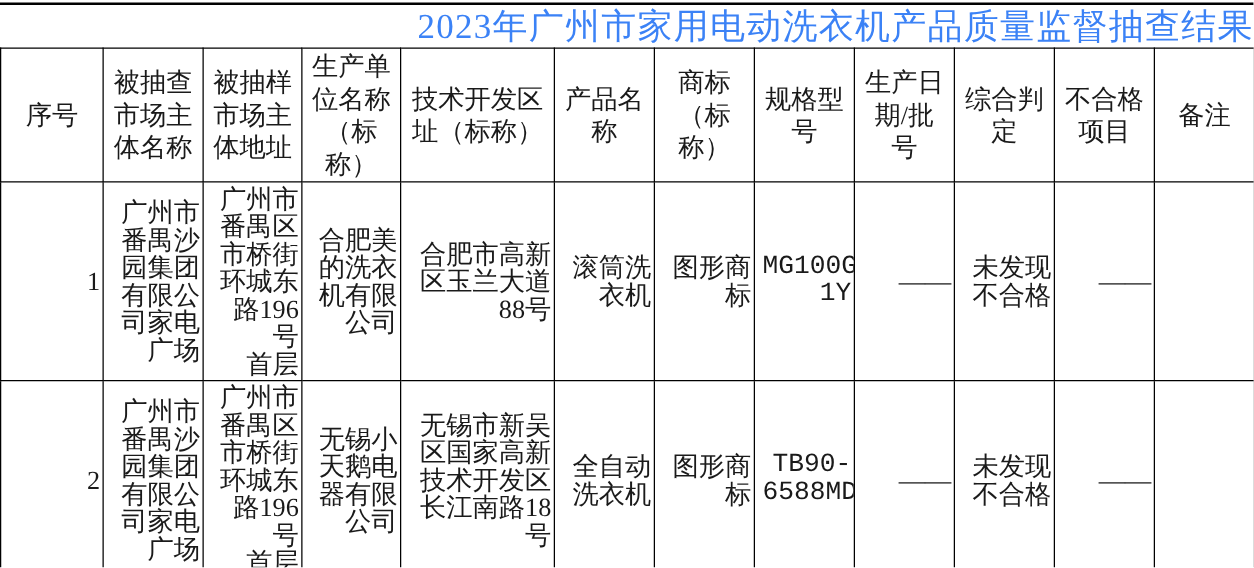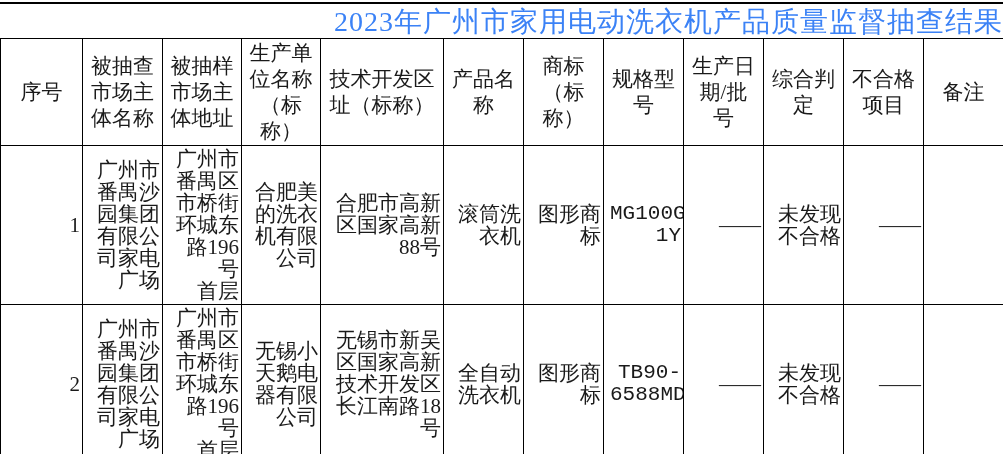--- a/index.html
+++ b/index.html
@@ -128,21 +128,21 @@
 番禺区
 市桥街
 环城东
 路196号
 首层</td>
         <td>合肥美
 的洗衣
 机有限
 公司</td>
         <td>合肥市高新
-区国家高新
+区玉兰大道
 88号</td>
         <td>滚筒洗
 衣机</td>
         <td>图形商
 标</td>
         <td class="model">MG100GM
 1Y</td>
         <td class="dash">——</td>
         <td>未发现
 不合格</td>

